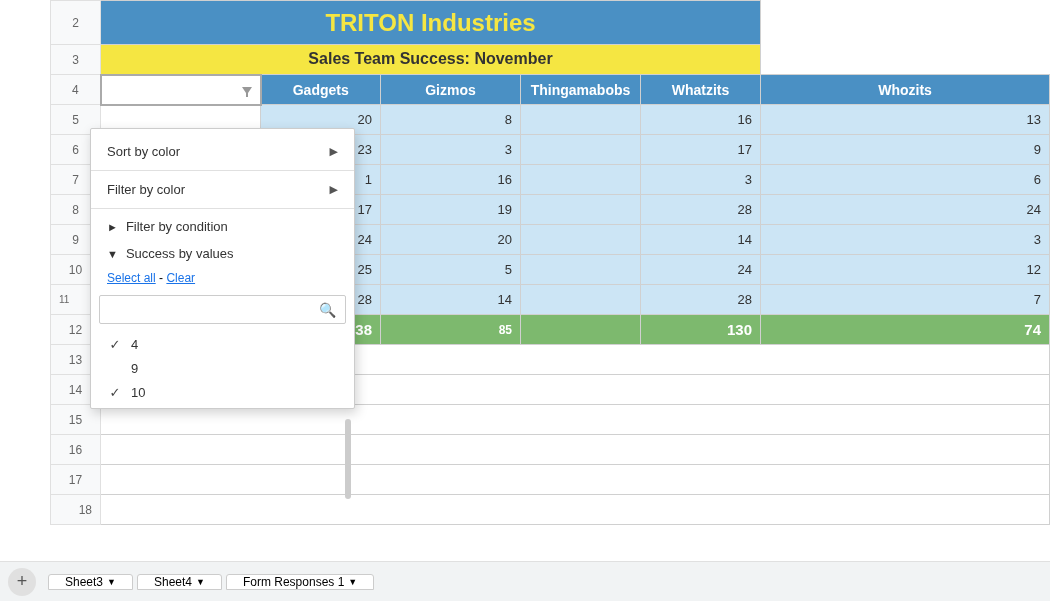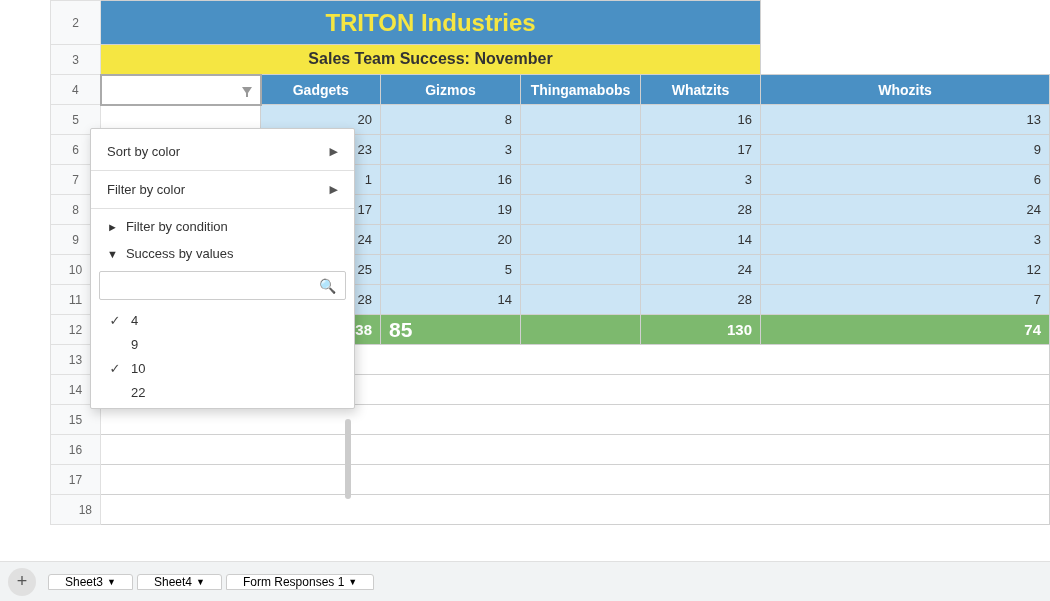--- a/index.html
+++ b/index.html
@@ -349,34 +349,34 @@
         <tr class="data-row">
           <td style="background:#f8f9fa;color:#666;font-size:12px;text-align:center;border:1px solid #e0e0e0;">10</td>
           <td style="background:#fff;"></td>
           <td style="background:#cce5f5;text-align:right;">25</td>
           <td style="background:#cce5f5;text-align:right;">5</td>
           <td style="background:#cce5f5;text-align:right;"></td>
           <td style="background:#cce5f5;text-align:right;">24</td>
           <td style="background:#cce5f5;text-align:right;">12</td>
         </tr>
         <tr class="data-row">
-          <td style="background:#f8f9fa;color:#666;font-size:13px;text-align:center;border:1px solid #e0e0e0;">11</td>
+          <td style="background:#f8f9fa;color:#666;font-size:10px;text-align:left;border:1px solid #e0e0e0;">11</td>
           <td style="background:#fff;"></td>
           <td style="background:#cce5f5;text-align:right;">28</td>
           <td style="background:#cce5f5;text-align:right;">14</td>
           <td style="background:#cce5f5;text-align:right;"></td>
           <td style="background:#cce5f5;text-align:right;">28</td>
           <td style="background:#cce5f5;text-align:right;">7</td>
         </tr>
 
         <tr>
           <td style="background:#f8f9fa;color:#666;font-size:12px;text-align:center;border:1px solid #e0e0e0;">12</td>
           <td style="background:#7db96e;"></td>
           <td style="background:#7db96e;color:#fff;font-weight:bold;font-size:15px;text-align:right;">138</td>
-          <td style="background:#7db96e;color:#fff;font-weight:bold;font-size:21px;">85</td>
+          <td style="background:#7db96e;color:#fff;font-weight:bold;font-size:12px;text-align:right;">85</td>
           <td style="background:#7db96e;"></td>
           <td style="background:#7db96e;color:#fff;font-weight:bold;font-size:15px;text-align:right;">130</td>
           <td style="background:#7db96e;color:#fff;font-weight:bold;font-size:15px;text-align:right;">74</td>
         </tr>
 
         <tr>
           <td style="background:#f8f9fa;color:#666;font-size:12px;text-align:center;border:1px solid #e0e0e0;">13</td>
           <td style="background:#fff;" colspan="6"></td>
         </tr>
         <tr>
@@ -422,20 +422,25 @@
     <div class="filter-section-title">
       <span style="font-size:11px;margin-right:4px;">►</span>
       <span>Filter by condition</span>
     </div>
 
     <div class="filter-section-title">
       <span style="font-size:11px;margin-right:4px;">▼</span>
       <span>Success by values</span>
     </div>
 
+    <div class="filter-links">
+      <a>Select all</a>
+      <span> - </span>
+      <a>Clear</a>
+    </div>
 
     <div class="filter-search-row">
       <input type="text" style="border: none; outline: none; font-size: 13px; flex: 1 1 0%;" placeholder="">
       <span class="filter-search-icon">🔍</span>
     </div>
 
     <div class="filter-values-list">
 
       <div class="filter-value-item">
         <span class="checkmark">✓</span>
@@ -445,24 +450,20 @@
       <div class="filter-value-item">
         <span class="checkmark empty" style="visibility: hidden;">✓</span>
         <span>9</span>
       </div>
 
       <div class="filter-value-item">
         <span class="checkmark">✓</span>
         <span>10</span>
       </div>
 
-      <div class="filter-value-item">
-        <span class="checkmark empty" style="visibility: hidden;">✓</span>
-        <span>22</span>
-      </div>
     </div>
 
     <div class="filter-scrollbar"></div>
 
   </div>
 
   <div class="tabs-bar">
     <button class="add-sheet-btn">+</button>
     <div class="tab">
       <span>Sheet3</span>

